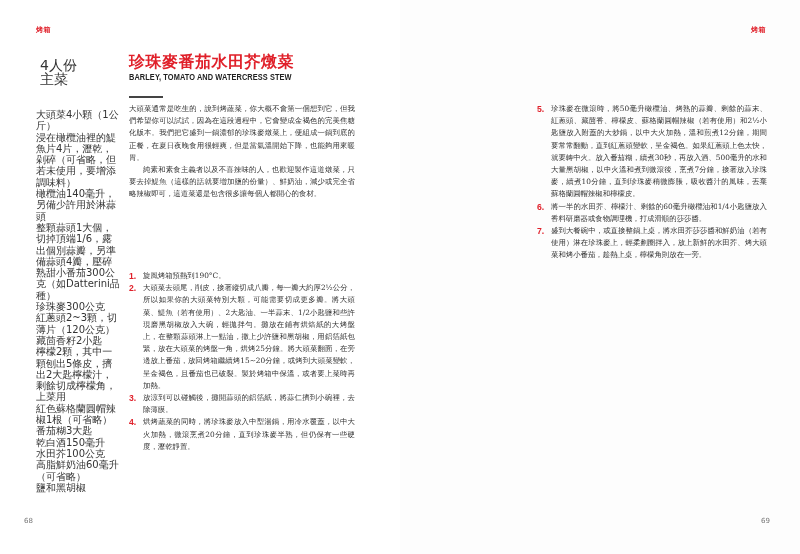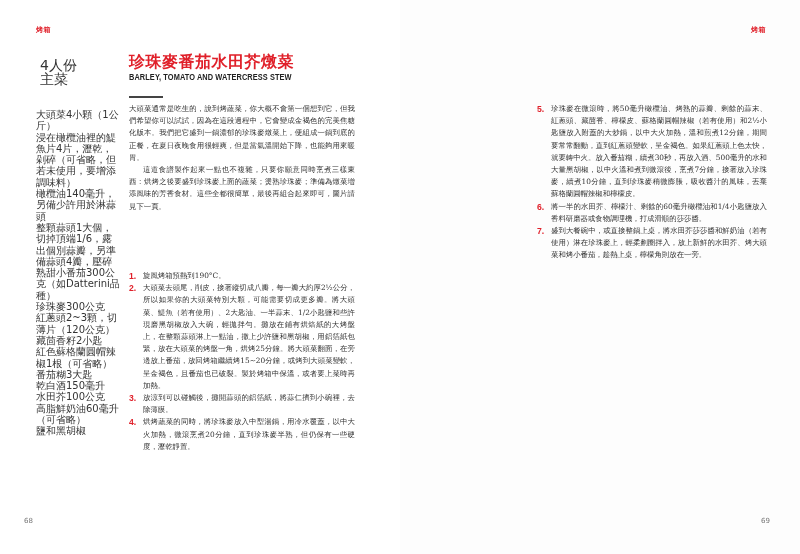--- a/index.html
+++ b/index.html
@@ -56,31 +56,32 @@
 
   <ul class="ingredients">
     <li>大頭菜4小顆（1公斤）</li>
     <li>浸在橄欖油裡的鯷魚片4片，瀝乾，剁碎（可省略，但若未使用，要增添調味料）</li>
     <li>橄欖油140毫升，另備少許用於淋蒜頭</li>
     <li>整顆蒜頭1大個，切掉頂端1/6，露出個別蒜瓣，另準備蒜頭4瓣，壓碎</li>
     <li>熟甜小番茄300公克（如Datterini品種）</li>
     <li>珍珠麥300公克</li>
     <li>紅蔥頭2~3顆，切薄片（120公克）</li>
     <li>藏茴香籽2小匙</li>
+    <li>檸檬2顆，其中一顆刨出5條皮，擠出2大匙檸檬汁，剩餘切成檸檬角，上菜用</li>
     <li>紅色蘇格蘭圓帽辣椒1根（可省略）</li>
     <li>番茄糊3大匙</li>
     <li>乾白酒150毫升</li>
     <li>水田芥100公克</li>
     <li>高脂鮮奶油60毫升（可省略）</li>
     <li>鹽和黑胡椒</li>
   </ul>
 
   <div class="body-text">
     <p>大頭菜通常是吃生的，說到烤蔬菜，你大概不會第一個想到它，但我們希望你可以試試，因為在這段過程中，它會變成金褐色的完美焦糖化版本。我們把它盛到一鍋濃郁的珍珠麥燉菜上，便組成一鍋到底的正餐，在夏日夜晚食用很輕爽，但是當氣溫開始下降，也能夠用來暖胃。</p>
-    <p>這道食譜製作起來一點也不複雜，只要你願意同時烹煮三樣東西：烘烤之後要盛到珍珠麥上面的蔬菜；燙熟珍珠麥；準備為燉菜增添風味的芳香食材。這些全都很簡單，最後再組合起來即可，圖片請見下一頁。</p>
+    <p>純素和素食主義者以及不喜辣味的人，也歡迎製作這道燉菜，只要去掉鯷魚（這樣的話就要增加鹽的份量）、鮮奶油，減少或完全省略辣椒即可，這道菜還是包含很多讓每個人都開心的食材。</p>
   </div>
 
   <ol class="steps left">
     <li>
       <span class="num">1.</span>
       <span>旋風烤箱預熱到190°C。</span>
     </li>
     <li>
       <span class="num">2.</span>
       <span>大頭菜去頭尾，削皮，接著縱切成八瓣，每一瓣大約厚2½公分，所以如果你的大頭菜特別大顆，可能需要切成更多瓣。將大頭菜、鯷魚（若有使用）、2大匙油、一半蒜末、1/2小匙鹽和些許現磨黑胡椒放入大碗，輕拋拌勻。攤放在鋪有烘焙紙的大烤盤上，在整顆蒜頭淋上一點油，撒上少許鹽和黑胡椒，用鋁箔紙包緊，放在大頭菜的烤盤一角，烘烤25分鐘。將大頭菜翻面，在旁邊放上番茄，放回烤箱繼續烤15~20分鐘，或烤到大頭菜變軟，呈金褐色，且番茄也已破裂。製於烤箱中保溫，或者要上菜時再加熱。</span>

